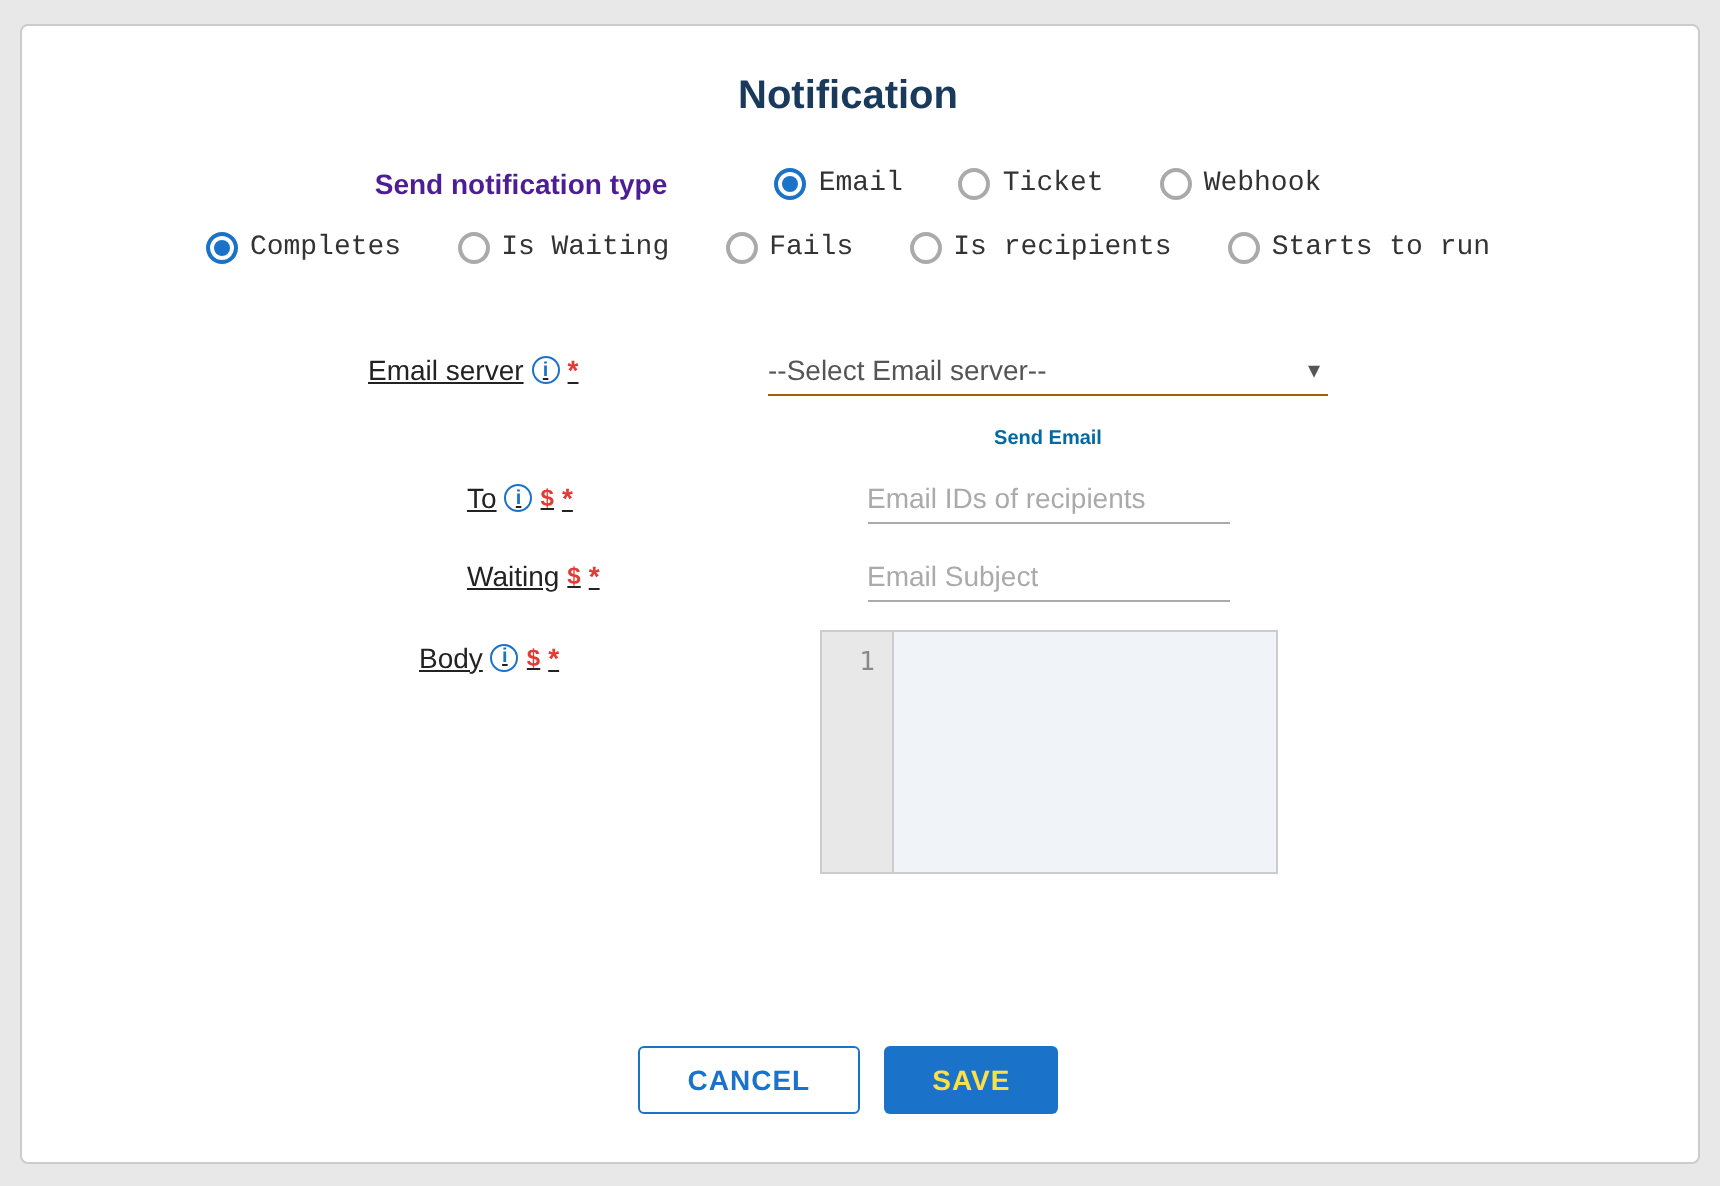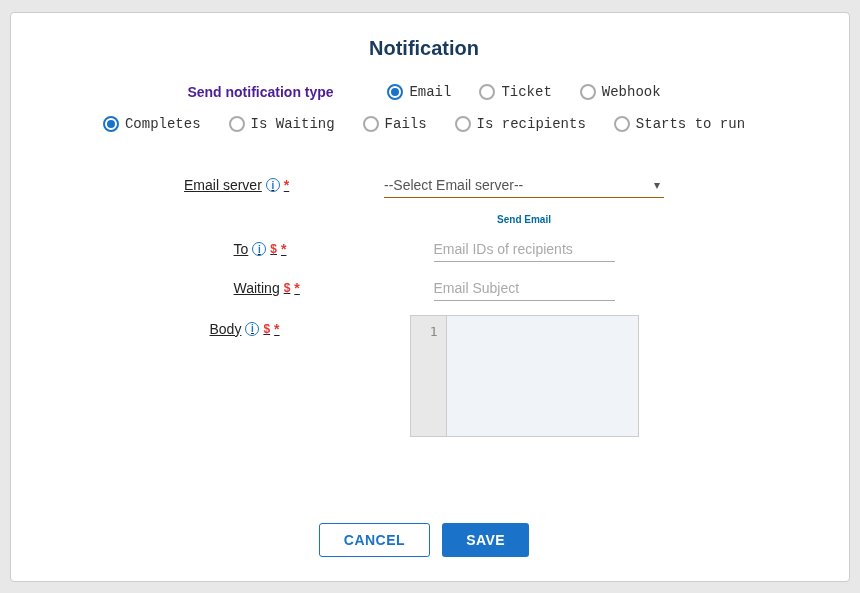--- a/index.html
+++ b/index.html
@@ -212,21 +212,21 @@
       padding: 8px 24px;
       border-radius: 3px;
       cursor: pointer;
       font-size: 14px;
       font-weight: 600;
       letter-spacing: 0.5px;
     }
     .btn-save {
       border: none;
       background: #1a73c8;
-      color: #ffffff;
+      color: #fde047;
       padding: 8px 24px;
       border-radius: 3px;
       cursor: pointer;
       font-size: 14px;
       font-weight: 600;
       letter-spacing: 0.5px;
     }
   </style>
 </head>
 <body>

